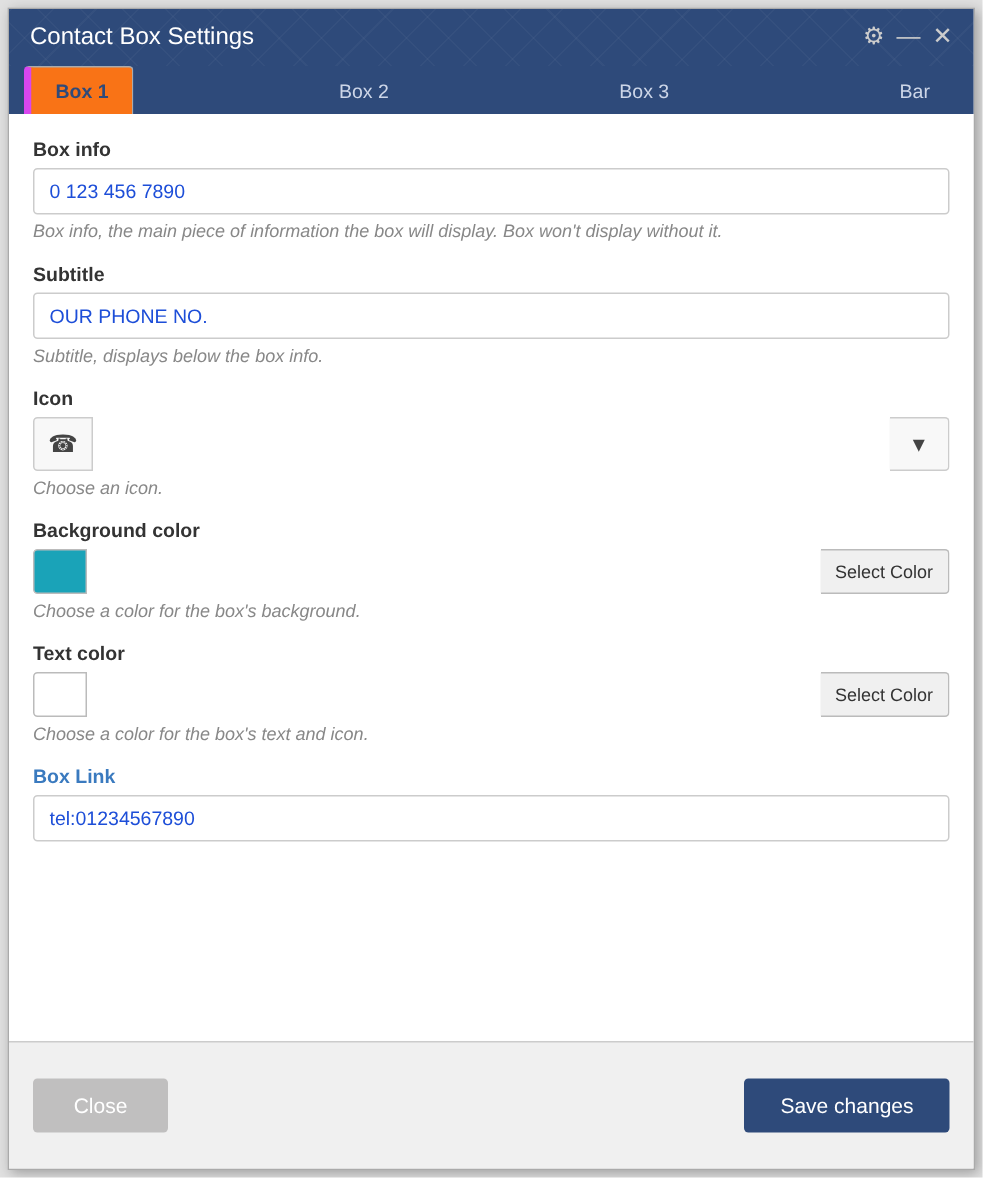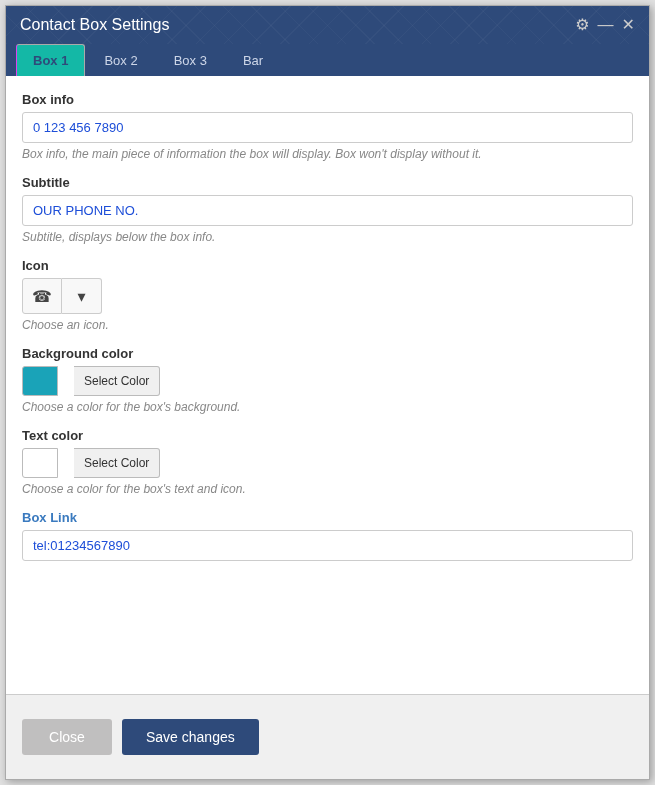--- a/index.html
+++ b/index.html
@@ -1,15 +1,15 @@
 <!DOCTYPE html>
 <html><head>
   <meta charset="utf-8">
   <style>
-    * { box-sizing: border-box; margin: 0; padding: 0; }
+    * { box-sizing: border-box; margin: 0; padding: 0; justify-content: space-between; }
     body {
       width: 655px;
       height: 785px;
       font-family: Arial, sans-serif;
       font-size: 13px;
       background: #e0e0e0;
       display: flex;
       align-items: center;
       justify-content: center;
     }
@@ -73,25 +73,25 @@
       cursor: pointer;
       color: #cdd6e8;
       font-size: 13px;
       border-top: 1px solid transparent;
       border-left: 1px solid transparent;
       border-right: 1px solid transparent;
       margin-right: 2px;
       border-radius: 3px 3px 0 0;
     }
     .tab.active {
-      background: #14b8a6;
+      background: #f97316;
       color: #2e4a7a;
       font-weight: bold;
       border-top: 1px solid #aaa;
-      border-left: 1px solid #d946ef;
+      border-left: 5px solid #d946ef;
       border-right: 1px solid #aaa;
     }
 
     .content {
       flex: 1;
       overflow-y: auto;
       padding: 16px 16px 14px 16px;
       background: #fff;
     }
     .content::-webkit-scrollbar { width: 10px; }

